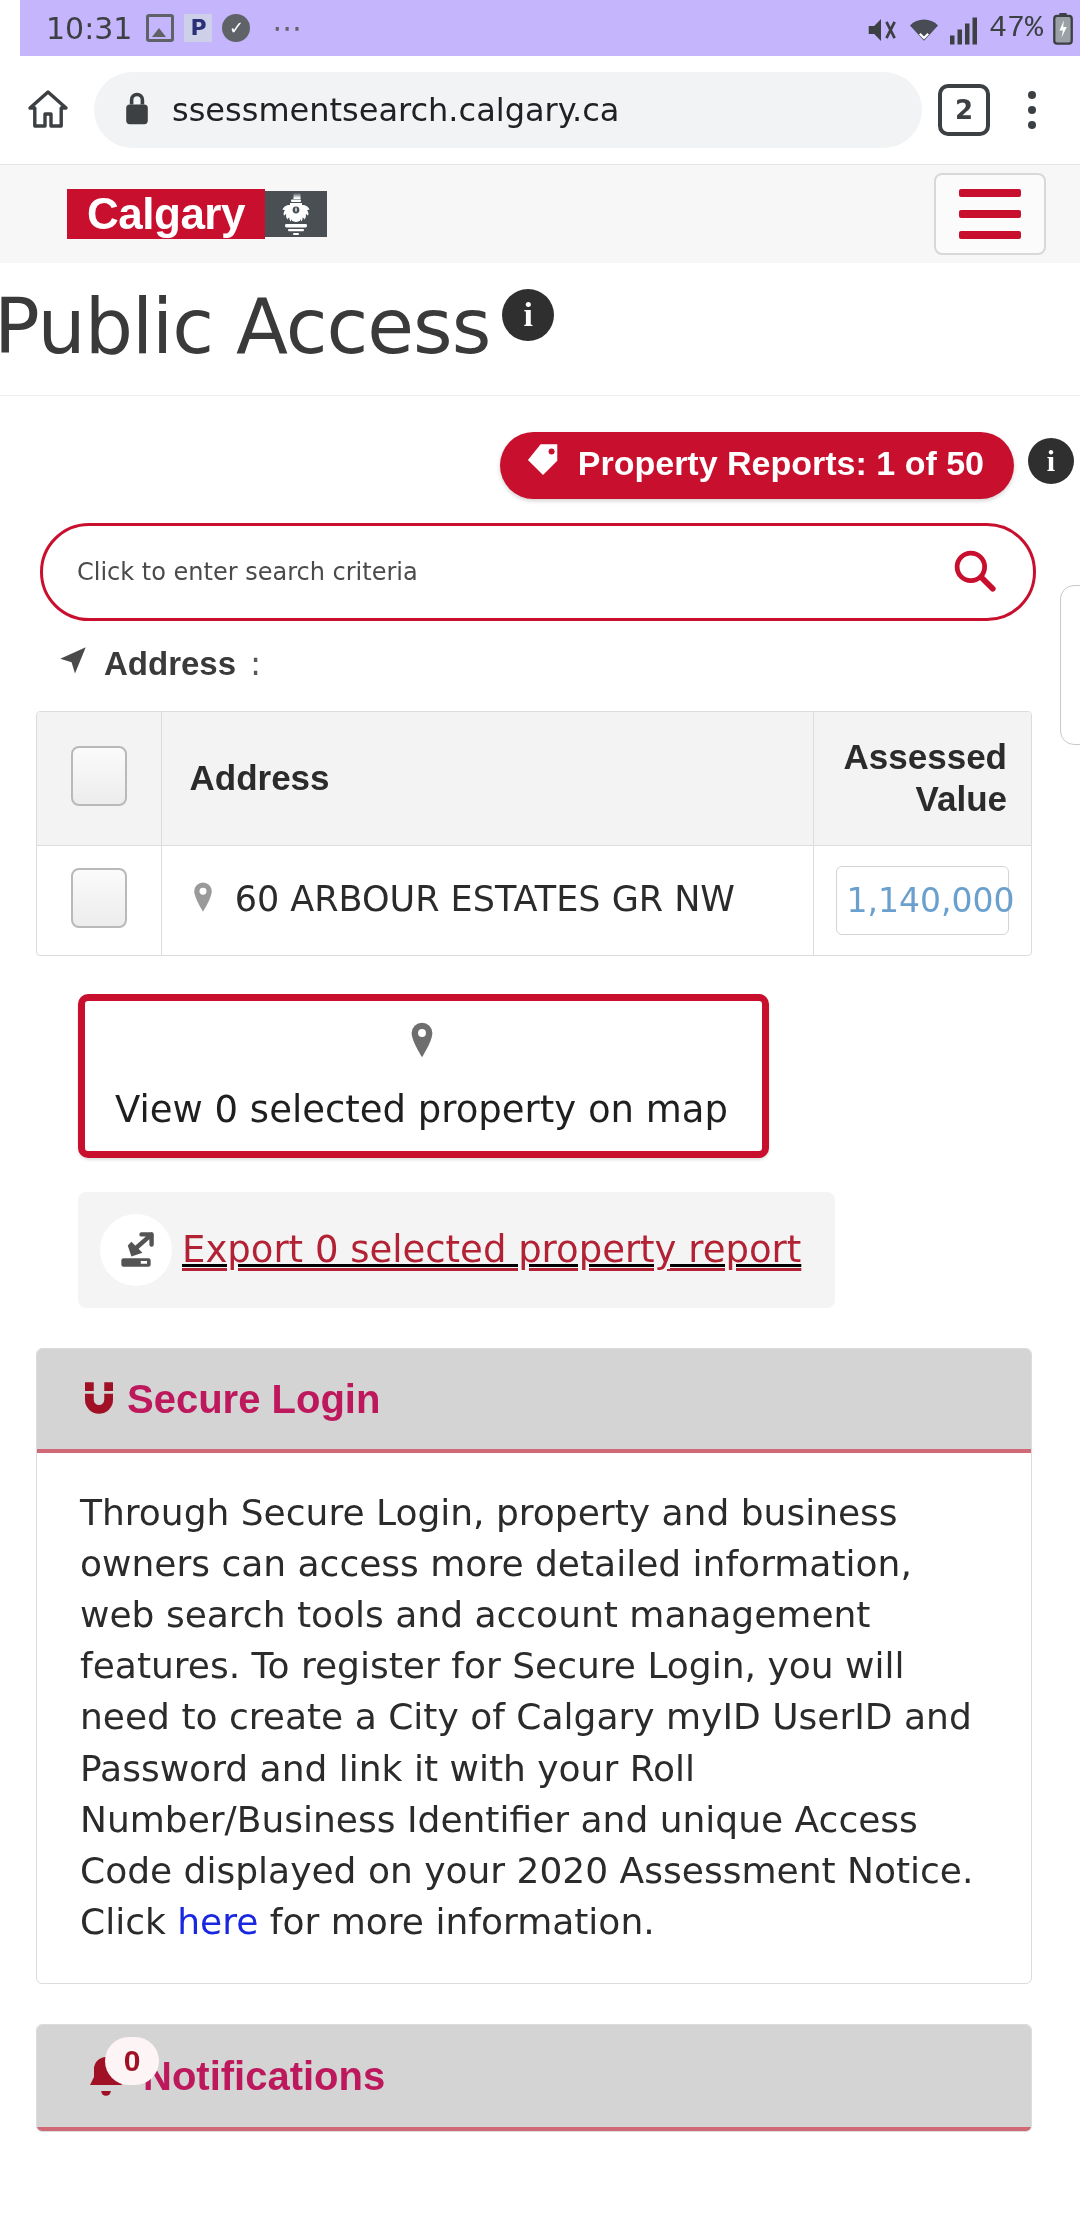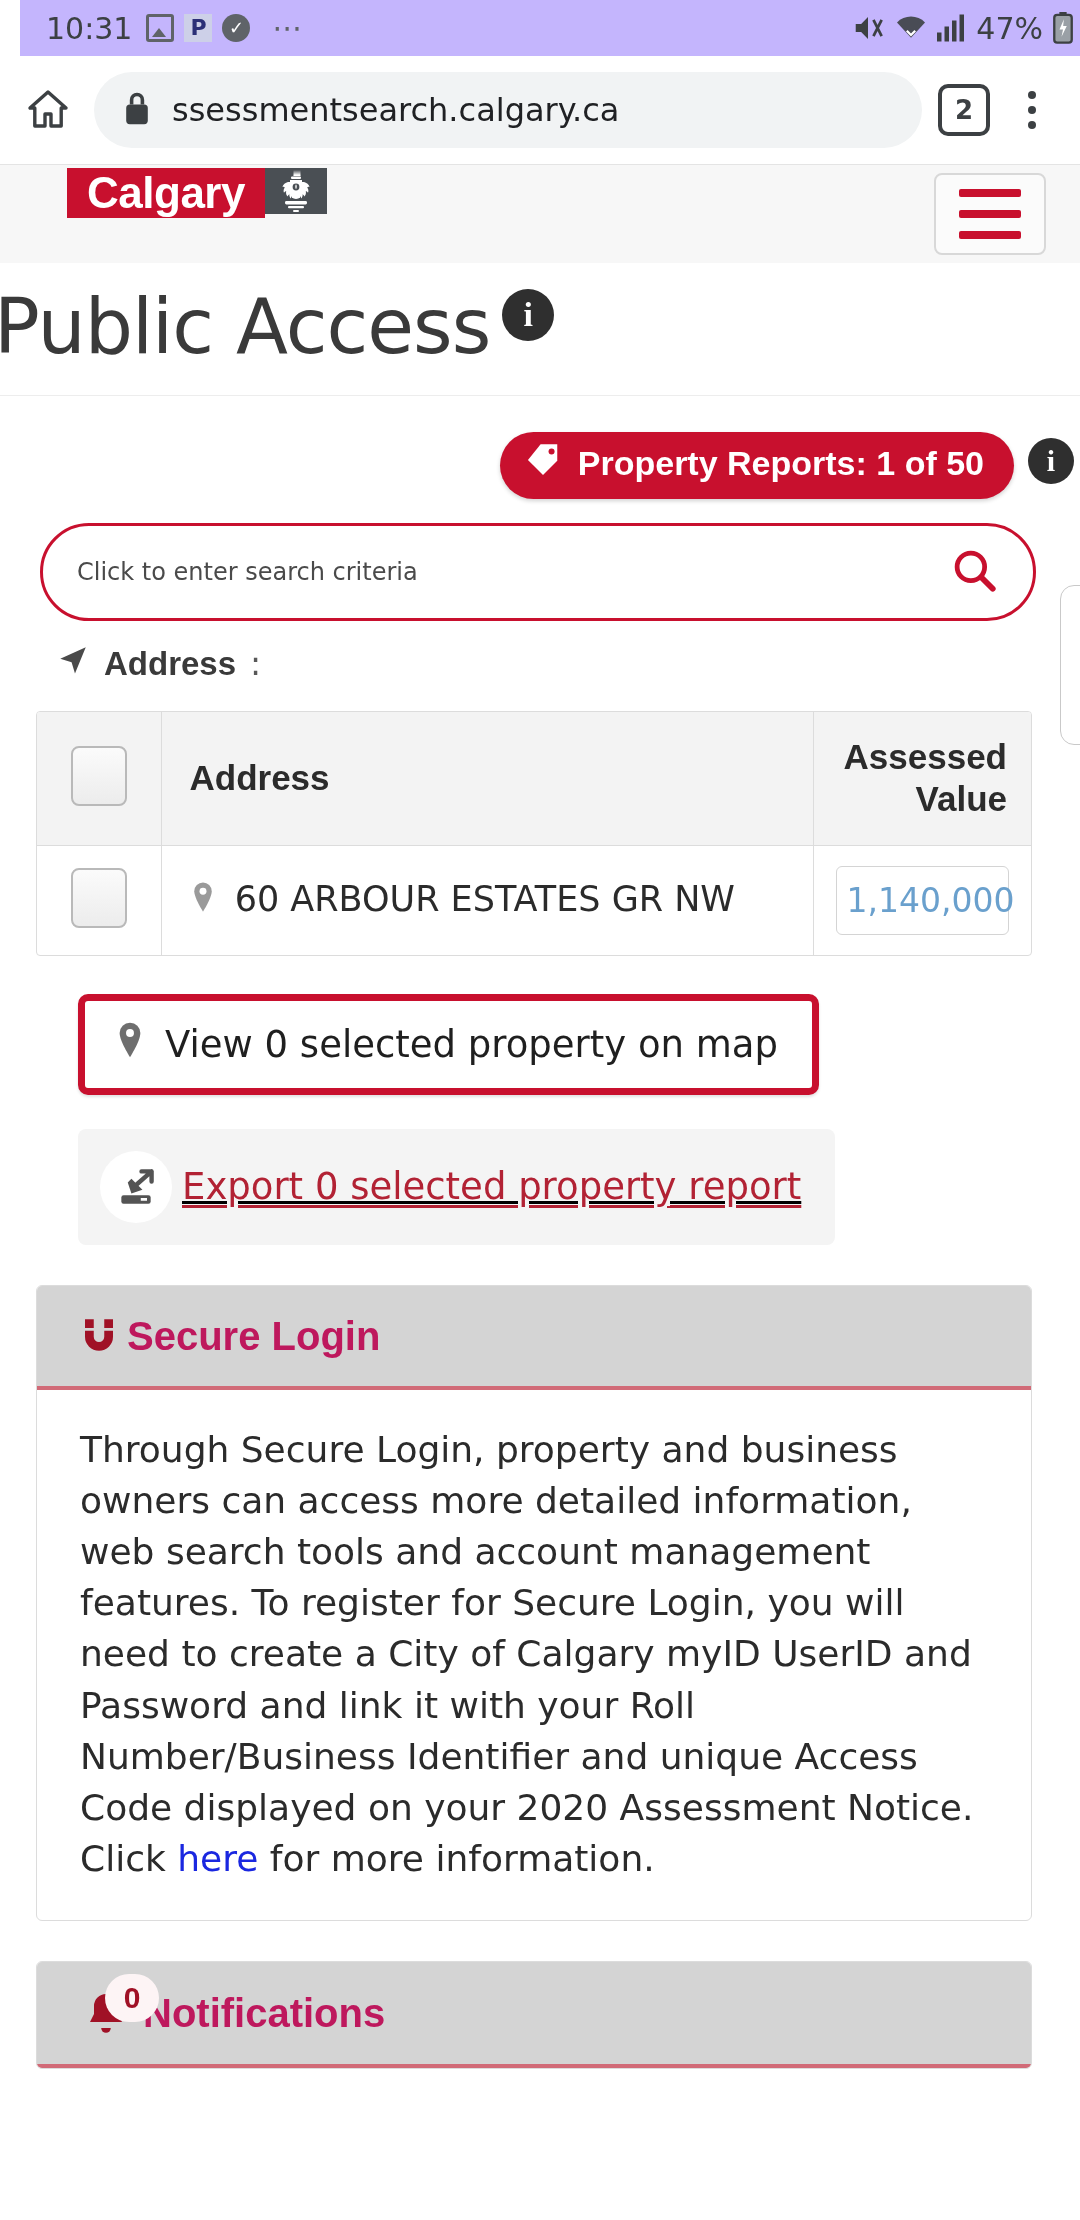--- a/index.html
+++ b/index.html
@@ -24,21 +24,21 @@
   .sb-ico { width:28px; height:28px; display:inline-block; position:relative; }
   .ico-photo { border:3px solid #5f6368; border-radius:3px; }
   .ico-photo::after{ content:""; position:absolute; left:3px; bottom:2px; width:0;height:0;
     border-left:7px solid transparent; border-right:7px solid transparent; border-bottom:9px solid #5f6368;}
   .ico-p { background:#cdd0e8; color:#2b2f77; font-weight:bold; font-size:22px;
     line-height:28px; text-align:center; }
   .ico-check { border-radius:50%; background:#5f6368; color:#fff; font-size:18px;
     line-height:28px; text-align:center; }
   .sb-dots { font-size:30px; letter-spacing:2px; margin-left:12px; color:#5f6368; line-height:20px;}
   .sb-spacer{ flex:1; }
-  .sb-right { display:flex; align-items:center; gap:9px; color:#3c4043; }
+  .sb-right { display:flex; align-items:flex-end; gap:9px; color:#3c4043;font-family:Liberation Mono, monospace; }
   .sb-right svg { display:block; }
   .sb-batt { font-size:30px; }
 
   
   .browserbar {
     height:108px; width:100%;
     display:flex; align-items:center;
     background:#ffffff; padding:0 22px 0 20px;
   }
   .home-btn { width:56px; height:56px; display:flex; align-items:center; justify-content:center;}
@@ -64,21 +64,21 @@
 
   
   .page { width:100%; height:2056px; background:#fff; position:relative;
     border-top:1px solid #e4e4e4; overflow:hidden; }
 
   
   .site-header {
     height:98px; background:#f7f7f7; display:flex; align-items:center;
     justify-content:space-between; padding:0 34px 0 36px; position:relative;
   }
-  .logo { display:flex; height:92px; align-items:flex-start;padding-left:31px; }
+  .logo { display:flex; height:92px; align-items:center;padding-left:31px; }
   .logo-red { background:#c8102e; width:198px; display:flex; align-items:center;
     justify-content:center; }
   .logo-red span { color:#fff; font-size:44px; font-weight:700; letter-spacing:-0.5px;
     font-family:"Liberation Sans", sans-serif; }
   .logo-dark { background:#4a4f54; width:62px; display:flex; align-items:center;
     justify-content:center; }
   .crest { width:40px; height:46px; }
   .hamburger {
     width:112px; height:82px; border:2px solid #d8d8d8; border-radius:8px;
     background:#fbfbfb; display:flex; flex-direction:column; align-items:center;
@@ -149,20 +149,21 @@
     font-size:33px; color:#6aa0cd; text-align:center; background:#fff; }
 
   
   .map-btn-wrap { padding:38px 0 0 78px; }
   .map-btn {
     display:inline-flex; align-items:center; gap:20px;
     border:7px solid #c8102e; border-radius:10px; background:#fff;
     padding:20px 34px 20px 30px; font-size:37px; color:#1f1f1f;
     box-shadow:0 2px 3px rgba(0,0,0,.12);
     font-family:"DejaVu Sans", sans-serif;
+    flex-direction:column;
   }
 
   
   .export-wrap { padding:34px 0 0 78px; }
   .export-box {
     display:inline-flex; align-items:center; gap:10px; background:#f4f4f4;
     border-radius:8px; padding:22px 34px 22px 22px;text-decoration:underline;
   }
   .export-circle { width:72px; height:72px; border-radius:50%; background:#fff;
     display:flex; align-items:center; justify-content:center; flex:none; }

